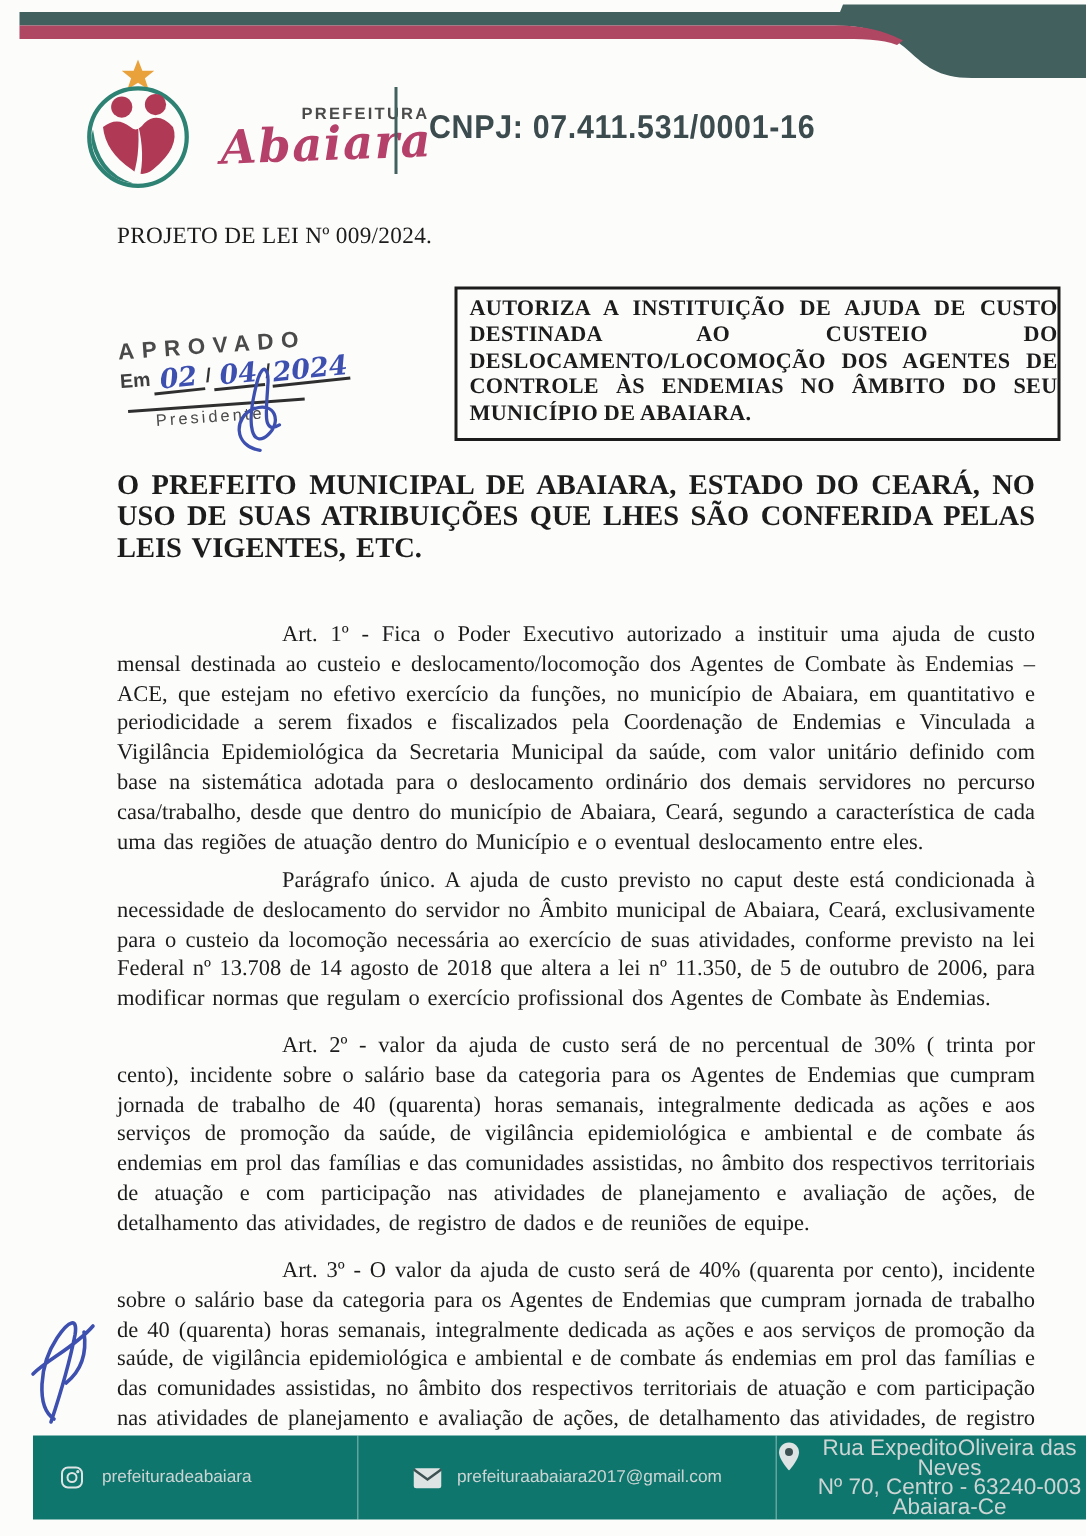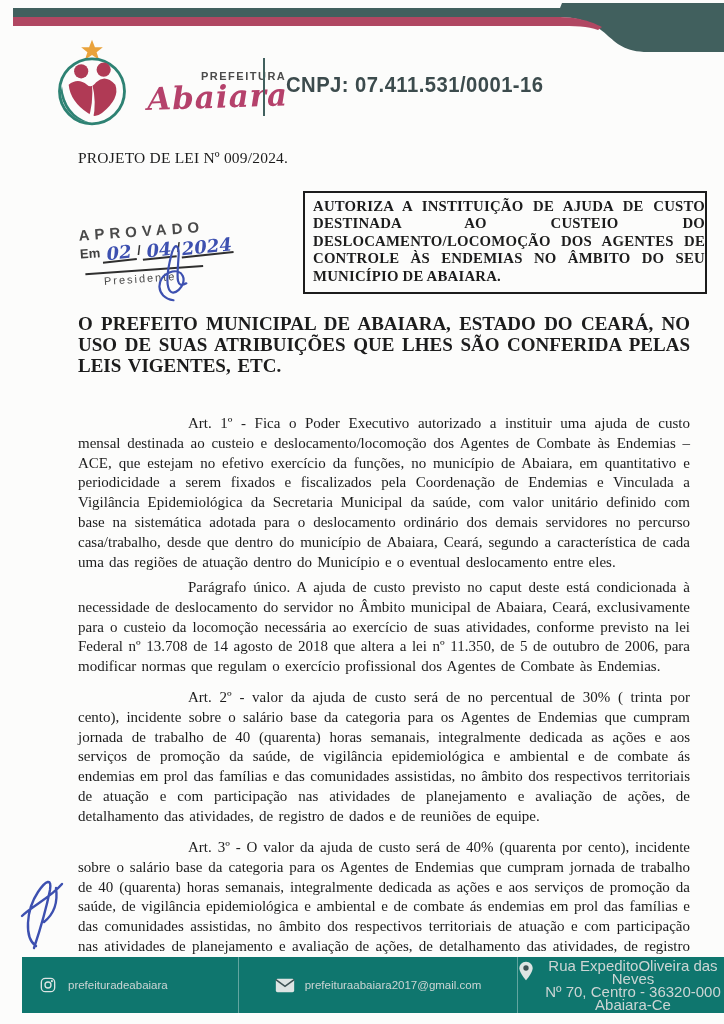--- a/index.html
+++ b/index.html
@@ -146,19 +146,19 @@
       </svg>
       <span>prefeituraabaiara2017@gmail.com</span>
     </div>
     <div class="ft-right">
       <svg class="ft-icon" width="16" height="20" viewBox="0 0 24 30" style="align-self:flex-start;margin-top:2px;">
         <path d="M12,1 C6,1 2,5.5 2,11 C2,18 12,29 12,29 C12,29 22,18 22,11 C22,5.5 18,1 12,1 Z" fill="#dde4e3"></path>
         <circle cx="12" cy="10.5" r="4" fill="#3e5254"></circle>
       </svg>
       <div class="ft-addr">
         <span>Rua ExpeditoOliveira das Neves</span>
-        <span>Nº 70, Centro - 36320-000</span>
+        <span>Nº 70, Centro - 63240-003</span>
         <span>Abaiara-Ce</span>
       </div>
     </div>
   </div>
 
 </div>
 
 </body></html>

